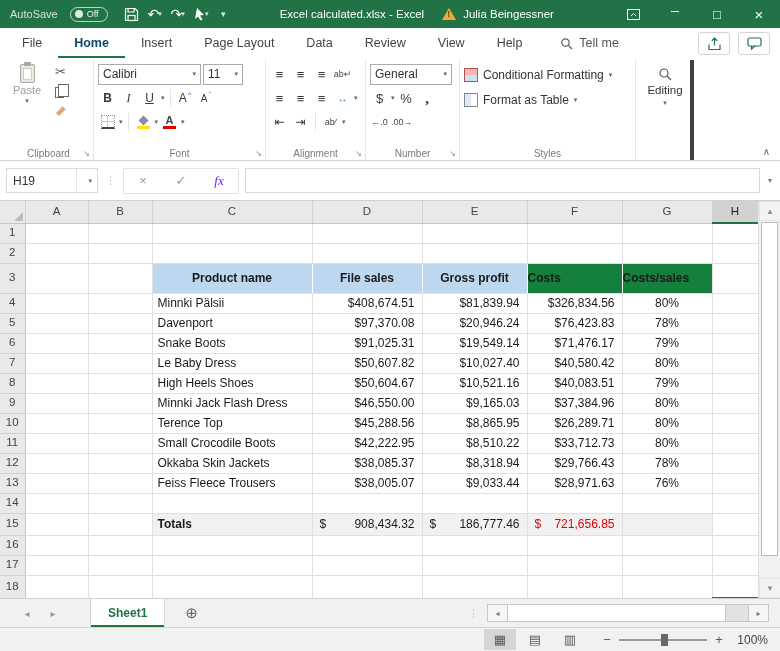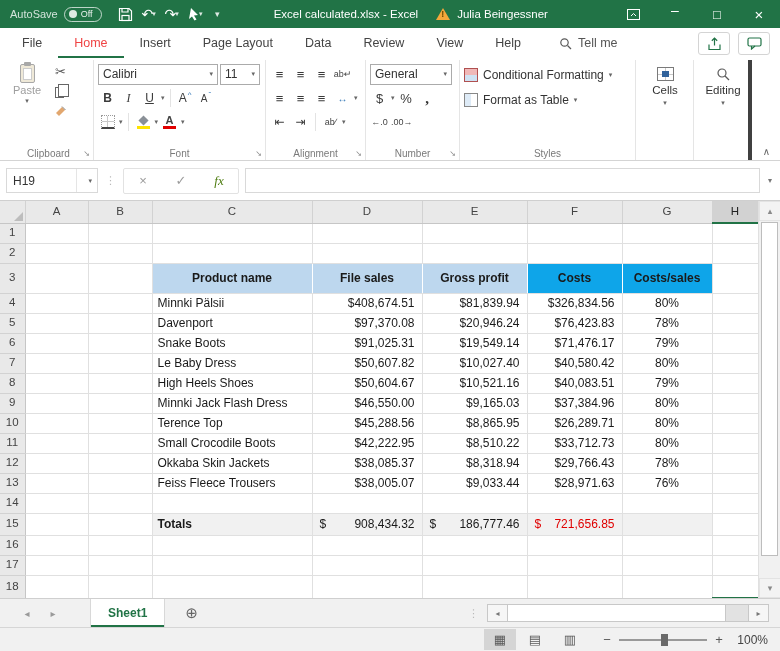--- a/index.html
+++ b/index.html
@@ -1,36 +1,36 @@
 <!DOCTYPE html>
 <html><head>
 <meta charset="utf-8">
 <style>
 *{margin:0;padding:0;box-sizing:border-box}
 html,body{width:780px;height:651px;overflow:hidden;font-family:"Liberation Sans",sans-serif;background:#fff;position:relative}
 
 .titlebar{position:absolute;top:0;left:0;width:780px;height:28px;background:#217346;color:#fff;display:flex;align-items:center;font-size:12px}
-.autosave{display:flex;align-items:center;gap:6px;margin-left:10px;color:rgba(255,255,255,.8);font-size:11px}
+.autosave{display:flex;align-items:center;gap:12px;margin-left:10px;color:rgba(255,255,255,.8);font-size:11px}
 .toggle{width:38px;height:15px;border:1px solid rgba(255,255,255,.7);border-radius:8px;display:flex;align-items:center;gap:4px;padding:0 4px}
 .knob{width:8px;height:8px;border-radius:50%;background:rgba(255,255,255,.85)}
 .tstate{font-size:9px;color:rgba(255,255,255,.9)}
 .qat{display:flex;align-items:center;margin-left:14px;gap:3px}
 .qbtn{display:inline-flex;align-items:center;justify-content:center;min-width:20px;height:24px;font-size:14px;color:#fff}
 .qdd{font-size:7px;opacity:.85;margin-left:-1px}
 .ttl{margin-left:46px;font-size:11.5px;white-space:nowrap}
 .usr{display:flex;align-items:center;gap:7px;margin-left:18px;font-size:11.5px;white-space:nowrap}
 .warn{width:0;height:0;border-left:7px solid transparent;border-right:7px solid transparent;border-bottom:12px solid #F4A83B;position:relative;display:inline-block}
 .wex{position:absolute;left:-2px;top:1px;font-size:9px;font-weight:700;color:#6b4a00}
 .winctl{margin-left:auto;display:flex;height:28px}
 .wbtn{width:42px;height:28px;display:flex;align-items:center;justify-content:center;color:#fff;font-size:13px}
 .minbar{font-size:14px;margin-top:-4px}
 
 .tabsrow{position:absolute;top:28px;left:0;width:780px;height:30px;background:#fff;display:flex;align-items:center;padding-left:6px;font-size:12.5px;color:#444}
 .tab{padding:16px 16px;height:30px;display:flex;align-items:center;white-space:nowrap}
-.tab.active{color:#ef4444;font-weight:400;box-shadow:inset 0 -3px 0 #217346}
+.tab.active{color:#0c4a6e;font-weight:700;box-shadow:inset 0 -3px 0 #217346}
 .tellme{display:flex;align-items:center;gap:6px;margin-left:22px;color:#555}
 .tabbtns{position:absolute;right:10px;top:4px;display:flex;gap:8px}
 .obtn{width:32px;height:23px;border:1px solid #d4d4d4;border-radius:3px;background:#fff;display:flex;align-items:center;justify-content:center}
 
 .ribbon{position:absolute;top:58px;left:0;width:780px;height:103px;background:#fff;border-bottom:1px solid #d4d4d4;display:flex;padding:2px 0 0 4px}
 .grp{position:relative;border-right:1px solid #e5e5e5;padding:2px 4px 15px 4px;flex:none}
 .glabel{position:absolute;bottom:1px;left:0;right:0;text-align:center;font-size:10px;color:#7a7a7a}
 .lau{position:absolute;right:3px;bottom:2px;font-size:8px;color:#8a8a8a}
 .rrow{display:flex;align-items:center;height:26px;gap:2px}
 .ic{display:inline-flex;align-items:center;justify-content:center;min-width:19px;height:20px;font-size:12px;color:#3b3b3b}
@@ -72,39 +72,39 @@
 .cellsico{width:17px;height:14px;border:1px solid #7a7a7a;background-image:linear-gradient(#31629b 0 0),linear-gradient(#c9c9c9 0 0),linear-gradient(#c9c9c9 0 0);background-size:7px 6px,100% 1px,1px 100%;background-position:center,center,center;background-repeat:no-repeat}
 .collapse{position:absolute;right:10px;bottom:3px;font-size:10px;color:#666}
 
 .fbar{position:absolute;top:161px;left:0;width:780px;height:40px;background:#fff;border-bottom:1px solid #cfcfcf;display:flex;align-items:center;padding:0 6px}
 .namebox{width:92px;height:25px;border:1px solid #d9d9d9;background:#fff;display:flex;align-items:center;font-size:12px;color:#333}
 .namebox span:first-child{flex:1;padding-left:6px}
 .nbdd{border-left:1px solid #e5e5e5;height:100%;display:flex;align-items:center;padding:0 5px}
 .vdots{color:#b9b9b9;font-size:11px;margin:0 7px}
 .fbtns{border:1px solid #e2e2e2;border-radius:2px;height:26px;display:flex;align-items:center;gap:0;background:#fff}
 .fb{width:38px;text-align:center;color:#9b9b9b;font-size:13px}
-.fxs{font-style:italic;font-family:"Liberation Serif",serif;color:#4d7c0f;font-size:13px}
+.fxs{font-style:italic;font-family:"Liberation Serif",serif;color:#6d28d9;font-size:13px}
 .finput{flex:1;height:25px;border:1px solid #d9d9d9;background:#fff;margin-left:6px;font-size:12px;padding:0 6px;line-height:23px;color:#222}
 .fexp{margin:0 2px 0 8px;color:#777;font-size:8px}
 
 .gridwrap{position:absolute;top:201px;left:0;width:758px;height:397px;overflow:hidden;background:#fff}
 table.sheet{border-collapse:collapse;table-layout:fixed;width:758px}
 .sheet tr{height:20px}
 .sheet tr.hdr{height:22px}
 .sheet tr.r30{height:30px}
 .sheet tr.r22{height:22px}
 .sheet tr.r23{height:23px}
 .sheet th{background:#e9e9e9;font-weight:400;font-size:11.5px;color:#444;border-right:1px solid #d2d2d2;border-bottom:1px solid #c6c6c6;text-align:center;line-height:1}
 .sheet th.selcol{background:#d2d2d2;border-bottom:2px solid #217346;color:#222}
 .corner{position:relative}
 .tri{position:absolute;right:2px;bottom:2px;width:0;height:0;border-left:9px solid transparent;border-bottom:9px solid #bdbdbd}
 .sheet td{border-right:1px solid #e0e0e0;border-bottom:1px solid #e0e0e0;font-size:12px;color:#1a1a1a;line-height:1;vertical-align:middle;overflow:hidden;white-space:nowrap}
 td.rh{background:#e9e9e9;text-align:center;font-size:11.5px;color:#444;border-right:1px solid #c6c6c6;border-bottom:1px solid #d2d2d2}
 td.hl{background:#bdd7ee;font-weight:700;text-align:center;border-right:1px solid #fff}
-td.hd{background:#0ea5e9;font-weight:700;text-align:center;border-right:1px solid #fff}
+td.hd{background:#15803d;font-weight:700;text-align:left;border-right:1px solid #fff}
 td.hd.last{border-right:1px solid #e0e0e0}
 td.nm{padding-left:5px;text-align:left}
 td.num{text-align:right;padding-right:7px}
 td.pct{text-align:center}
 td.tot{background:#f1f1f1}
 td.b{font-weight:700}
 .acc{display:flex;justify-content:space-between;align-items:center;padding:0 7px 0 7px}
 .acc.red span{color:#e00000}
 td.selH{border-bottom:2px solid #217346}
 
@@ -247,21 +247,21 @@
             </svg>
           </span>
       </div>
     </div>
     <div class="glabel"><span>Clipboard</span></div>
     <span class="lau">↘</span>
   </div>
 
   <div class="grp" style="width:172px">
     <div class="rrow" style="height:24px">
-      <div class="combo" style="width:120px">
+      <div class="combo" style="width:103px">
           <span>Calibri</span>
           <span class="dd">▾</span>
         </div>
       <div class="combo" style="width:40px">
           <span>11</span>
           <span class="dd">▾</span>
         </div>
     </div>
     <div class="rrow" style="height:24px">
       <span class="ic bold">B</span>
@@ -356,28 +356,20 @@
         <span class="dd">▾</span>
     </div>
     <div class="srow">
       <span class="ftico"></span>
       <span>Format as Table</span>
         <span class="dd">▾</span>
     </div>
     <div class="glabel"><span>Styles</span></div>
   </div>
 
-  <div class="grp" style="width:58px">
-    <div class="bigbtn">
-      <span class="cellsico"></span>
-      <span>Cells</span>
-      <span class="dd">▾</span>
-    </div>
-    <div class="glabel"></div>
-  </div>
 
   <div class="grp" style="width:58px;border-right:4px solid #404040">
     <div class="bigbtn">
       <span>
           <svg width="14" height="14" fill="none" stroke="#5a5a5a" stroke-width="1.2">
             <circle cx="6" cy="6" r="4"></circle>
             <path d="M9 9l4 4"></path>
           </svg>
         </span>
       <span>Editing</span>

